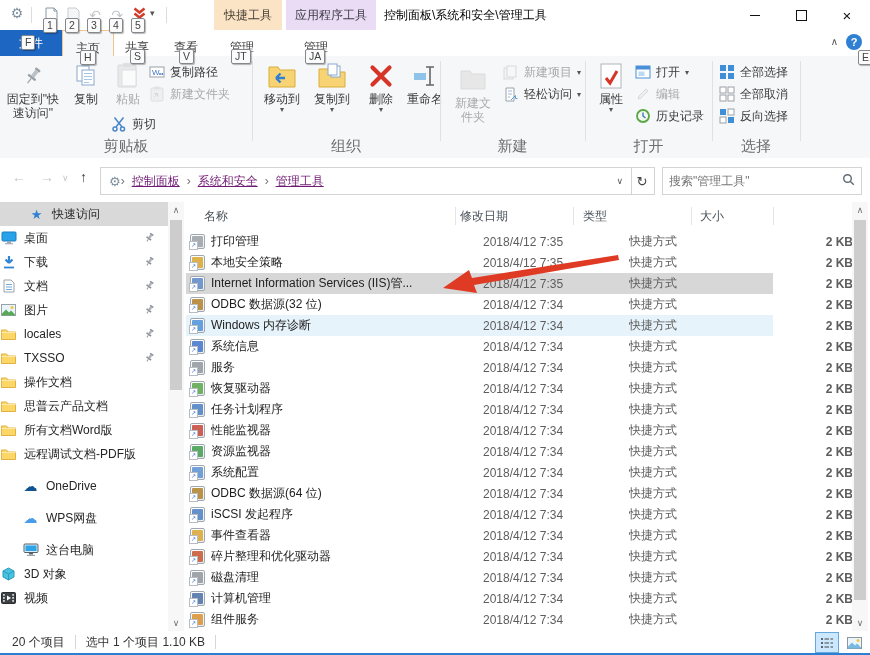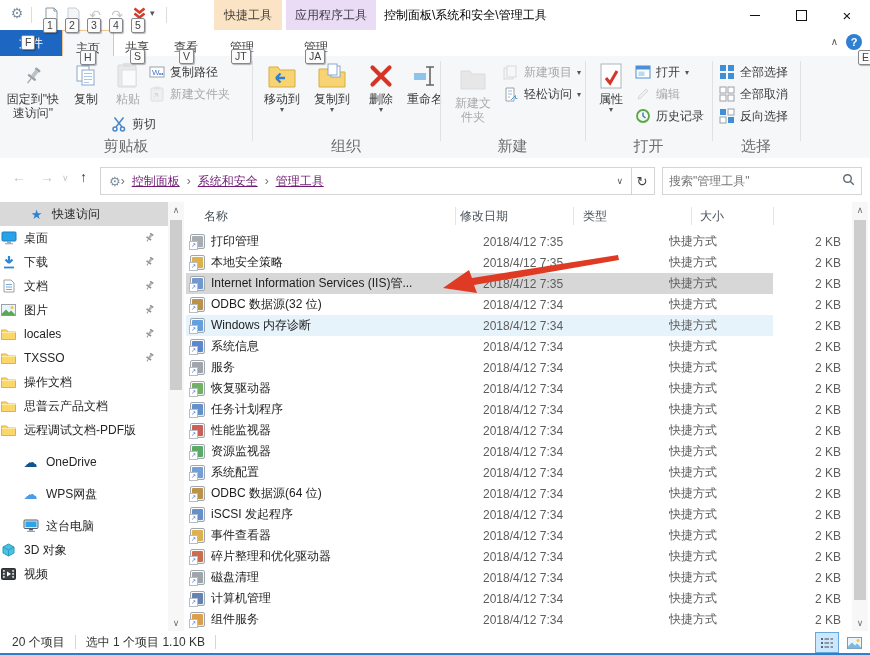--- a/index.html
+++ b/index.html
@@ -81,22 +81,22 @@
   .lhead{position:absolute;left:0;top:0;width:100%;height:28px;}
   .lhead .col{position:absolute;top:6px;color:#48515a;}
   .hsep{position:absolute;top:5px;height:18px;width:1px;background:#e4e4e4;}
   .sortmark{position:absolute;top:-3px;left:311px;color:#777;font-size:10px;}
   #file-rows{position:absolute;left:0;top:29px;width:100%;}
   .frow{display:flex;height:21px;align-items:center;width:587px;color:#5d5d5d;gap:28px;}
   .frow.sel{background:#d7d7d7;}
   .frow.hov{background:#e7f3fb;}
   .cell{flex:none;white-space:nowrap;overflow:hidden;}
   .cell.name{width:265px;display:flex;align-items:center;padding-left:4px;color:#1d1d1d;}
-  .cell.date{width:118px;} .cell.type{width:118px;margin-left:40px;}
-  .cell.size{width:78px;text-align:left;padding-right:8px;}
+  .cell.date{width:118px;} .cell.type{width:118px;}
+  .cell.size{width:78px;text-align:right;padding-right:8px;font-weight:bold;}
   .ficon{position:relative;width:15px;height:15px;margin-right:6px;flex:none;
          background:linear-gradient(#fdfdfd,#e9ecef);border:1px solid #9fa8b0;border-radius:2px;box-sizing:border-box;}
   .ficon i{position:absolute;left:1px;top:1px;width:11px;height:11px;display:block;border-radius:1px;opacity:.85;}
   .ficon::after{content:"↗";position:absolute;left:-2px;bottom:-2px;width:7px;height:7px;background:#fff;
                 border:1px solid #b7bdc3;font-size:6px;line-height:7px;color:#2a62c9;text-align:center;}
   
   .annot{position:absolute;left:0;top:0;pointer-events:none;z-index:50;}
   
   .statusbar{position:absolute;left:0;right:0;top:631px;height:22px;background:#fff;display:flex;align-items:center;
              padding-left:12px;gap:10px;color:#333;}
@@ -569,20 +569,29 @@
         <span>操作文档</span>
       </div>
       <div class="side-item lv1">
         <span class="sic">
           <svg width="15" height="12" viewBox="0 0 15 12">
             <path d="M0.5 2h5l1.5 2h7.5v7.5H0.5z" fill="#fbd669" stroke="#e3b23e"></path>
             <path d="M0.5 4.5h14" stroke="#fde9a8"></path>
           </svg>
         </span>
         <span>思普云产品文档</span>
+      </div>
+      <div class="side-item lv1">
+        <span class="sic">
+          <svg width="15" height="12" viewBox="0 0 15 12">
+            <path d="M0.5 2h5l1.5 2h7.5v7.5H0.5z" fill="#fbd669" stroke="#e3b23e"></path>
+            <path d="M0.5 4.5h14" stroke="#fde9a8"></path>
+          </svg>
+        </span>
+        <span>所有文档Word版</span>
       </div>
       <div class="side-item lv1">
         <span class="sic">
           <svg width="15" height="12" viewBox="0 0 15 12">
             <path d="M0.5 2h5l1.5 2h7.5v7.5H0.5z" fill="#fbd669" stroke="#e3b23e"></path>
             <path d="M0.5 4.5h14" stroke="#fde9a8"></path>
           </svg>
         </span>
         <span>远程调试文档-PDF版</span>
       </div>

